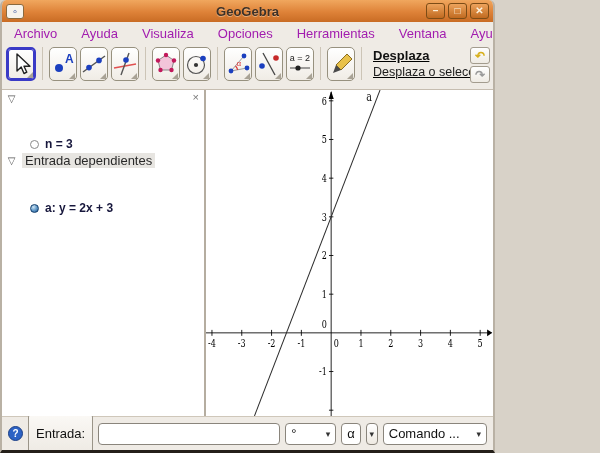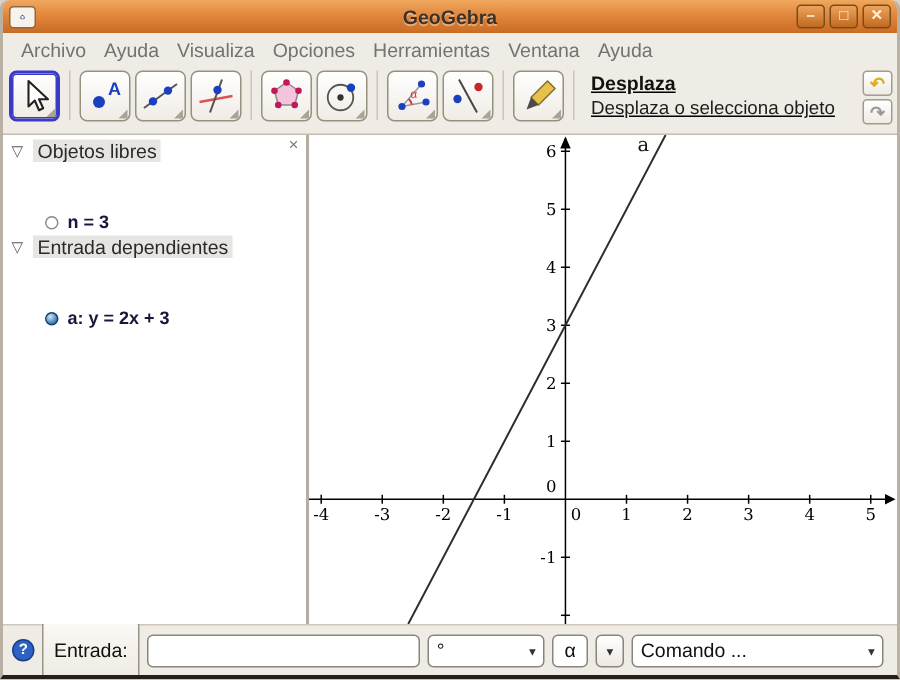--- a/index.html
+++ b/index.html
@@ -1,32 +1,32 @@
 <!DOCTYPE html>
 <html><head>
 <meta charset="utf-8">
 <style>
   html,body{margin:0;padding:0;background:#d8d2c8;font-family:"Liberation Sans",sans-serif;}
-  .window{width:600px;height:453px;box-sizing:border-box;display:flex;flex-direction:column;
+  .window{width:495px;height:453px;box-sizing:border-box;display:flex;flex-direction:column;
     border-left:2px solid #b9b1a4;border-right:2px solid #b9b1a4;border-bottom:3px solid #241f19;
     border-radius:6px 6px 0 0;overflow:hidden;background:#efebe5;}
   
   .titlebar{height:22px;flex:0 0 22px;background:linear-gradient(180deg,#f0a75e 0%,#de8238 55%,#c96c24 100%);
     display:flex;align-items:center;padding:0 4px;position:relative;}
   .title-icon{width:18px;height:15px;background:#f7f3ec;border:1px solid #8a6a3f;border-radius:3px;
     display:flex;align-items:center;justify-content:center;}
   .title-text{position:absolute;left:0;right:0;text-align:center;font-size:13px;font-weight:bold;
     color:#3c3128;text-shadow:0 1px 0 rgba(255,235,210,.45);}
   .winbtns{margin-left:auto;display:flex;gap:3px;z-index:2;}
   .wbtn{width:19px;height:16px;box-sizing:border-box;border:1px solid #7c4c16;border-radius:3px;
     background:linear-gradient(#eda35c,#c06a20);color:#fdf2dd;font-size:10px;line-height:14px;
     display:flex;align-items:center;justify-content:center;font-weight:bold;padding:0;}
   
-  .menubar{height:22px;flex:0 0 22px;display:flex;align-items:center;padding:0 12px;gap:12px;
-    background:#efebe5;font-size:13px;color:#737373;}
+  .menubar{height:22px;flex:0 0 22px;display:flex;align-items:center;padding:0 12px;gap:24px;
+    background:#efebe5;font-size:13px;color:#a21caf;}
   .menu-item{cursor:default;}
   
   .toolbar{height:42px;flex:0 0 42px;border-bottom:1px solid #c6bdb0;display:flex;align-items:flex-start;
     padding:3px 4px 0 4px;gap:3px;position:relative;background:#efebe5;}
   .tbtn{width:34px;height:34px;box-sizing:border-box;background:linear-gradient(#ffffff,#f0ece5);
     border:1px solid #97917f;border-radius:5px;position:relative;display:flex;align-items:center;
     justify-content:center;padding:0;}
   .tbtn.selected{border:2px solid #3a3ac6;box-shadow:0 0 0 1px #3a3ac6 inset;}
   .corner{position:absolute;right:1px;bottom:1px;width:0;height:0;
     border-left:6px solid transparent;border-bottom:6px solid #a9a396;}
@@ -175,20 +175,28 @@
       <span class="corner"></span>
     </button>
     <button class="tbtn">
       <svg width="26" height="26" viewBox="0 0 26 26">
         <line x1="7" y1="2" x2="19" y2="24" stroke="#444" stroke-width="1.3"></line>
         <circle cx="6" cy="15" r="2.8" fill="#1b3fbf"></circle>
         <circle cx="20" cy="7" r="2.8" fill="#c62828"></circle>
       </svg>
       <span class="corner"></span>
     </button>
+    <button class="tbtn">
+      <svg width="26" height="26" viewBox="0 0 26 26">
+        <text x="13" y="10" text-anchor="middle" font-size="9" fill="#222" font-family="Liberation Sans,sans-serif">a = 2</text>
+        <line x1="3" y1="17" x2="23" y2="17" stroke="#444" stroke-width="1.2"></line>
+        <circle cx="11" cy="17" r="2.6" fill="#222"></circle>
+      </svg>
+      <span class="corner"></span>
+    </button>
     <span class="tsep"></span>
     <button class="tbtn">
       <svg width="26" height="26" viewBox="0 0 26 26">
         <path d="M19,3 L24,8 L13,19 L8,14 Z" fill="#e8c14a" stroke="#8a6d1f" stroke-width="1"></path>
         <path d="M8,14 L13,19 L5,22 Z" fill="#4a4a4a"></path>
       </svg>
       <span class="corner"></span>
     </button>
     <span class="tsep"></span>
     <div class="tool-help">
@@ -204,21 +212,20 @@
         </button>
     </div>
   </div>
 
   <div class="content">
     <div class="algebra">
       <button class="alg-close">×</button>
       <div>
           <div class="tree-header">
             <span class="twisty">▽</span>
-            <span class="tree-label">Objetos libres</span>
           </div>
           <div class="tree-item">
             <span class="marker hollow"></span>
             <span class="item-text">n = 3</span>
           </div>
           <div class="tree-header">
             <span class="twisty">▽</span>
             <span class="tree-label">Entrada dependientes</span>
           </div>
           <div class="tree-item">

